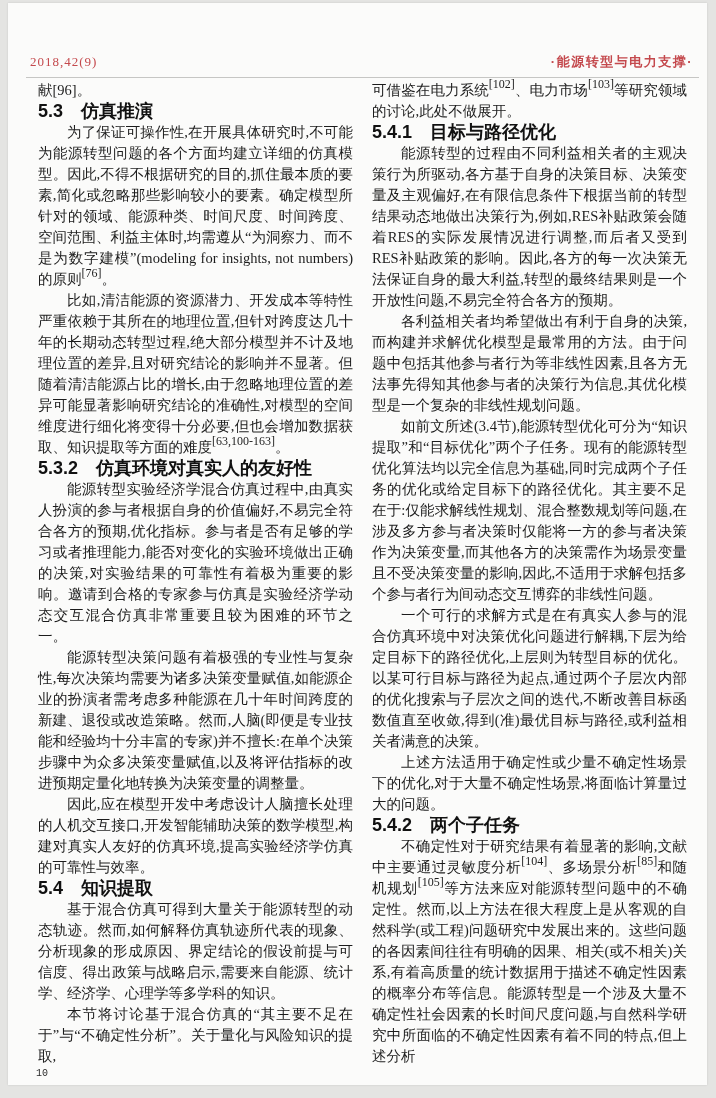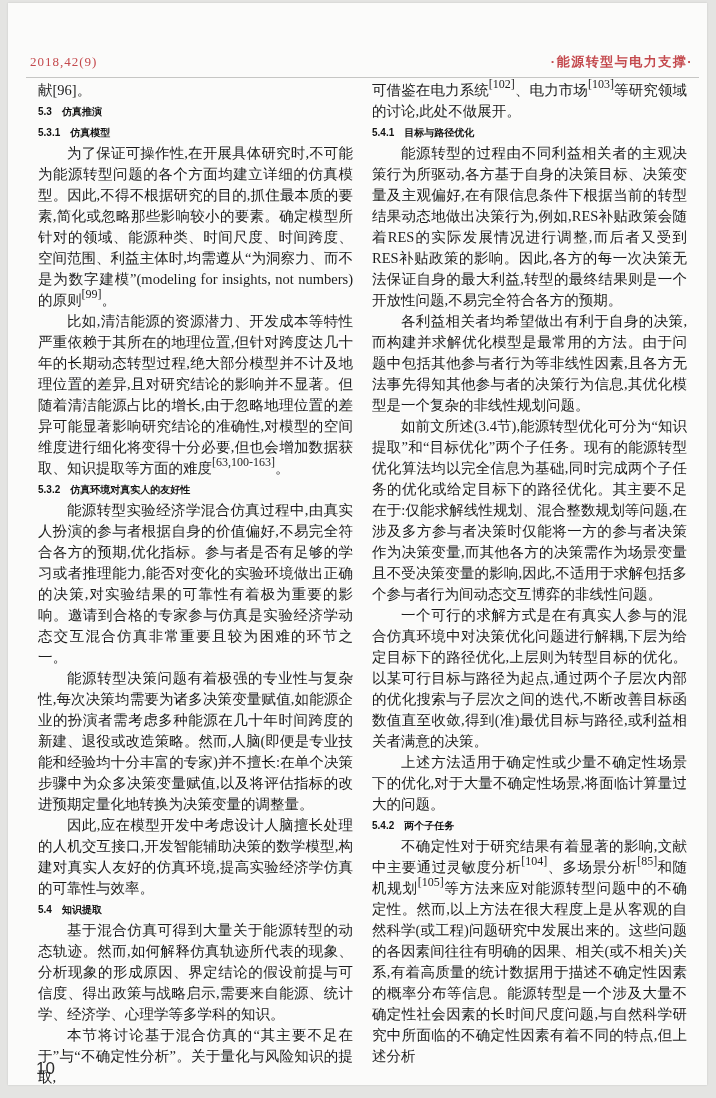--- a/index.html
+++ b/index.html
@@ -39,51 +39,50 @@
   }
   .col{
     width:315px;
     font-size:14.5px;line-height:21px;color:#1c1c1c;
     text-align:justify;
   }
   .col p{margin:0;}
   .col p.indent{text-indent:2em;}
   .col .heading{
     font-family:"Liberation Sans","DejaVu Sans",sans-serif;
-    font-weight:700;font-size:10px;line-height:21px;color:#111;
+    font-weight:700;font-size:18px;line-height:21px;color:#111;
   }
   sup.cite{
     font-size:12px;line-height:0;
     position:relative;top:-1px;
     letter-spacing:0;
   }
   .footer-pagenum{
     position:absolute;left:28px;bottom:6px;
-    font-size:17px;color:#2a2a2a;
-    font-family:Liberation Sans, sans-serif;
+    font-size:10px;color:#2a2a2a;
+    font-family:Liberation Mono, monospace;
   }
 </style>
 </head>
 <body>
 
 <div class="page">
 
   <div class="header-row">
     <span class="issue" style="color: rgb(196, 73, 77);">2018,42(9)</span>
     <span class="col-title" style="color: rgb(196, 73, 77); margin-left: 7px;">·能源转型与电力支撑·</span>
   </div>
 
   <div class="header-rule" style="background: rgb(198, 198, 196);"></div>
 
   <div class="content">
     <div class="col">
         <p class="">献[96]。</p>
         <div class="heading">5.3　仿真推演</div>
-        <div class="heading">5.3.1　仿真模型</div>
-        <p class="indent">为了保证可操作性,在开展具体研究时,不可能为能源转型问题的各个方面均建立详细的仿真模型。因此,不得不根据研究的目的,抓住最本质的要素,简化或忽略那些影响较小的要素。确定模型所针对的领域、能源种类、时间尺度、时间跨度、空间范围、利益主体时,均需遵从“为洞察力、而不是为数字建模”(modeling for insights, not numbers)的原则<sup class="cite">[99]</sup>。</p>
+        <p class="indent">为了保证可操作性,在开展具体研究时,不可能为能源转型问题的各个方面均建立详细的仿真模型。因此,不得不根据研究的目的,抓住最本质的要素,简化或忽略那些影响较小的要素。确定模型所针对的领域、能源种类、时间尺度、时间跨度、空间范围、利益主体时,均需遵从“为洞察力、而不是为数字建模”(modeling for insights, not numbers)的原则<sup class="cite">[76]</sup>。</p>
         <p class="indent">比如,清洁能源的资源潜力、开发成本等特性严重依赖于其所在的地理位置,但针对跨度达几十年的长期动态转型过程,绝大部分模型并不计及地理位置的差异,且对研究结论的影响并不显著。但随着清洁能源占比的增长,由于忽略地理位置的差异可能显著影响研究结论的准确性,对模型的空间维度进行细化将变得十分必要,但也会增加数据获取、知识提取等方面的难度<sup class="cite">[63,100-163]</sup>。</p>
         <div class="heading">5.3.2　仿真环境对真实人的友好性</div>
         <p class="indent">能源转型实验经济学混合仿真过程中,由真实人扮演的参与者根据自身的价值偏好,不易完全符合各方的预期,优化指标。参与者是否有足够的学习或者推理能力,能否对变化的实验环境做出正确的决策,对实验结果的可靠性有着极为重要的影响。邀请到合格的专家参与仿真是实验经济学动态交互混合仿真非常重要且较为困难的环节之一。</p>
         <p class="indent">能源转型决策问题有着极强的专业性与复杂性,每次决策均需要为诸多决策变量赋值,如能源企业的扮演者需考虑多种能源在几十年时间跨度的新建、退役或改造策略。然而,人脑(即便是专业技能和经验均十分丰富的专家)并不擅长:在单个决策步骤中为众多决策变量赋值,以及将评估指标的改进预期定量化地转换为决策变量的调整量。</p>
         <p class="indent">因此,应在模型开发中考虑设计人脑擅长处理的人机交互接口,开发智能辅助决策的数学模型,构建对真实人友好的仿真环境,提高实验经济学仿真的可靠性与效率。</p>
         <div class="heading">5.4　知识提取</div>
         <p class="indent">基于混合仿真可得到大量关于能源转型的动态轨迹。然而,如何解释仿真轨迹所代表的现象、分析现象的形成原因、界定结论的假设前提与可信度、得出政策与战略启示,需要来自能源、统计学、经济学、心理学等多学科的知识。</p>
         <p class="indent">本节将讨论基于混合仿真的“其主要不足在于”与“不确定性分析”。关于量化与风险知识的提取,</p>
       </div>
     <div class="col">

